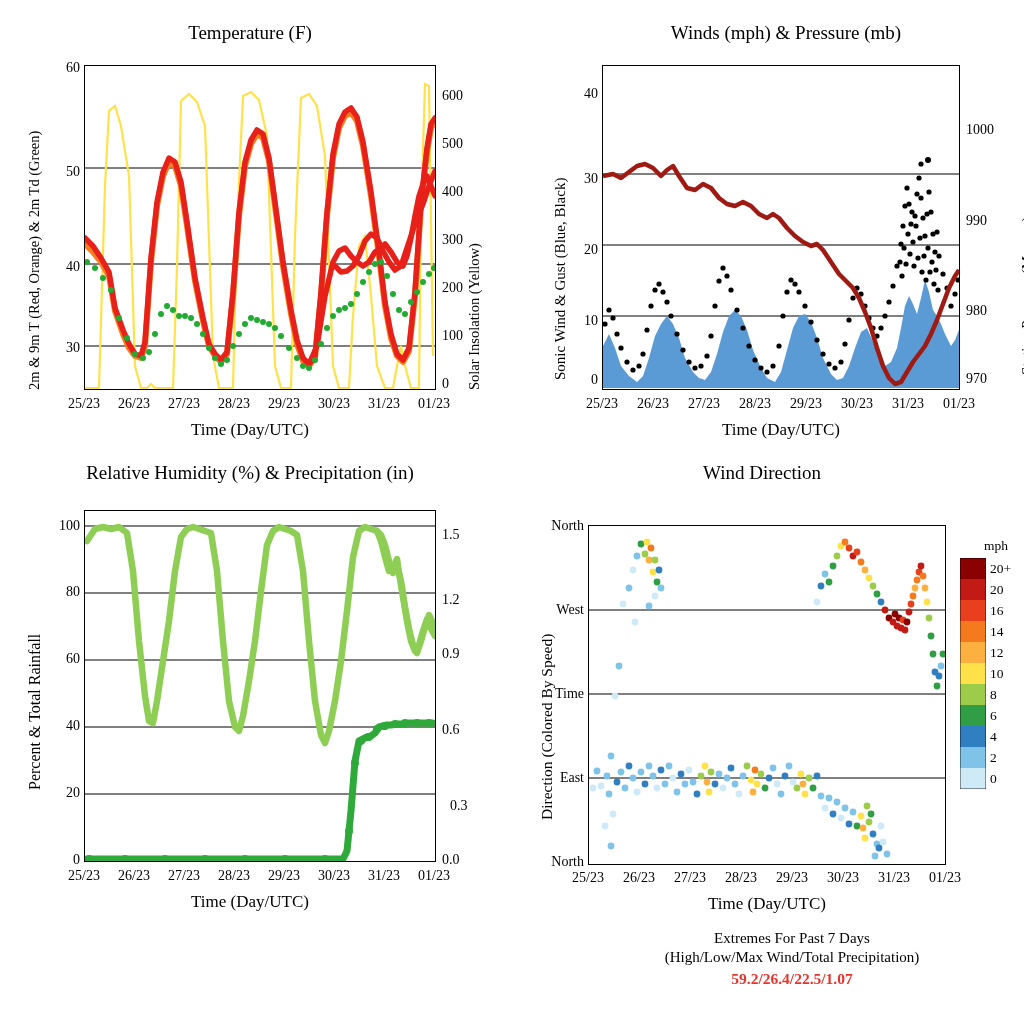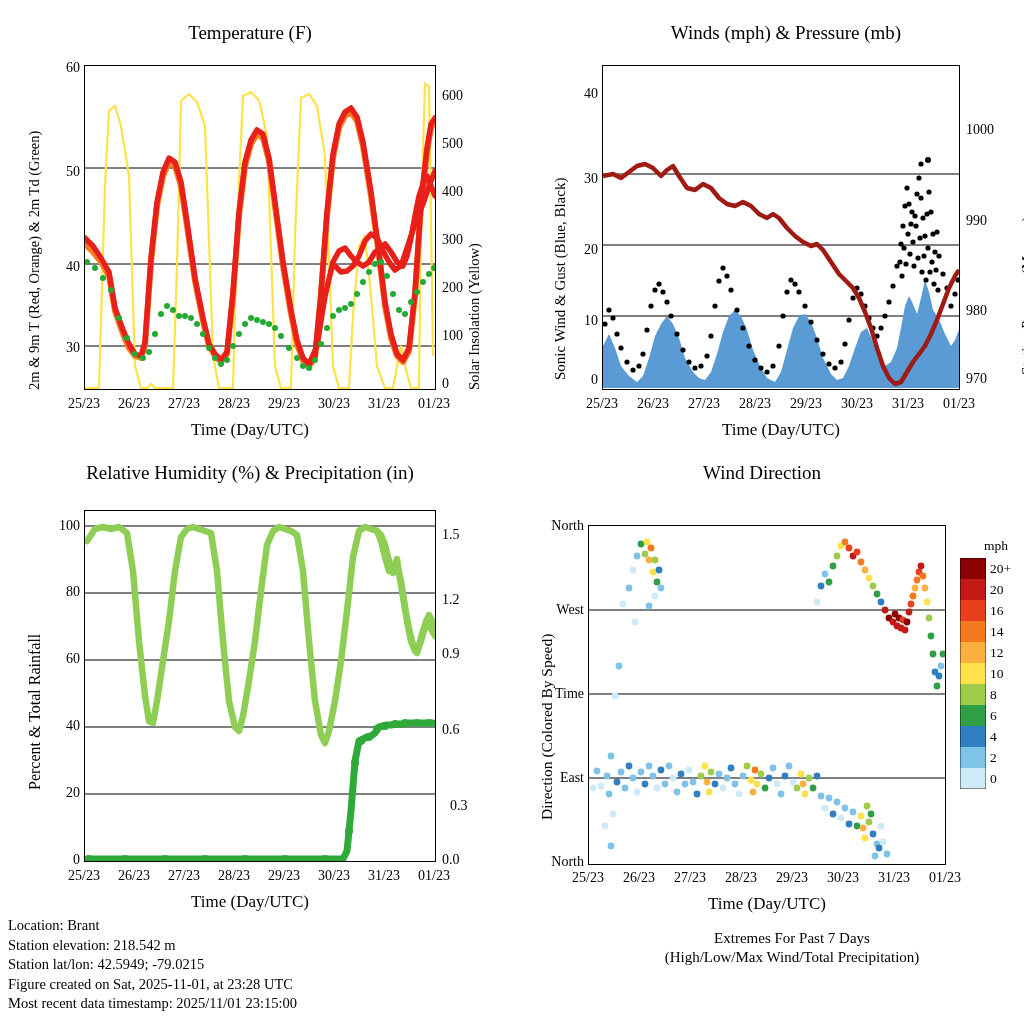--- a/index.html
+++ b/index.html
@@ -558,26 +558,20 @@
     <div class="xtick" style="left:154px;top:430px;width:48px;">27/23</div>
     <div class="xtick" style="left:205px;top:430px;width:48px;">28/23</div>
     <div class="xtick" style="left:256px;top:430px;width:48px;">29/23</div>
     <div class="xtick" style="left:307px;top:430px;width:48px;">30/23</div>
     <div class="xtick" style="left:358px;top:430px;width:48px;">31/23</div>
     <div class="xtick" style="left:409px;top:430px;width:48px;">01/23</div>
 
     <div class="axlabel" style="left:145px;top:454px;width:220px;">Time (Day/UTC)</div>
   </div>
 
-  <div class="footer" style="left:8px;top:916px;">
-    <div>Location: Brant</div>
-    <div>Station elevation: 218.542 m</div>
-    <div>Station lat/lon: 42.5949; -79.0215</div>
-    <div>Figure created on Sat, 2025-11-01, at 23:28 UTC</div>
-    <div>Most recent data timestamp: 2025/11/01 23:15:00</div>
-  </div>
 
   <div class="extremes" style="left:592px;top:930px;width:400px;">
     <div>Extremes For Past 7 Days</div>
     <div style="margin-top:2px;">(High/Low/Max Wind/Total Precipitation)</div>
+    <div class="extval" style="margin-top:4px;">59.2/26.4/22.5/1.07</div>
   </div>
 
 </div>
 
 </body></html>

